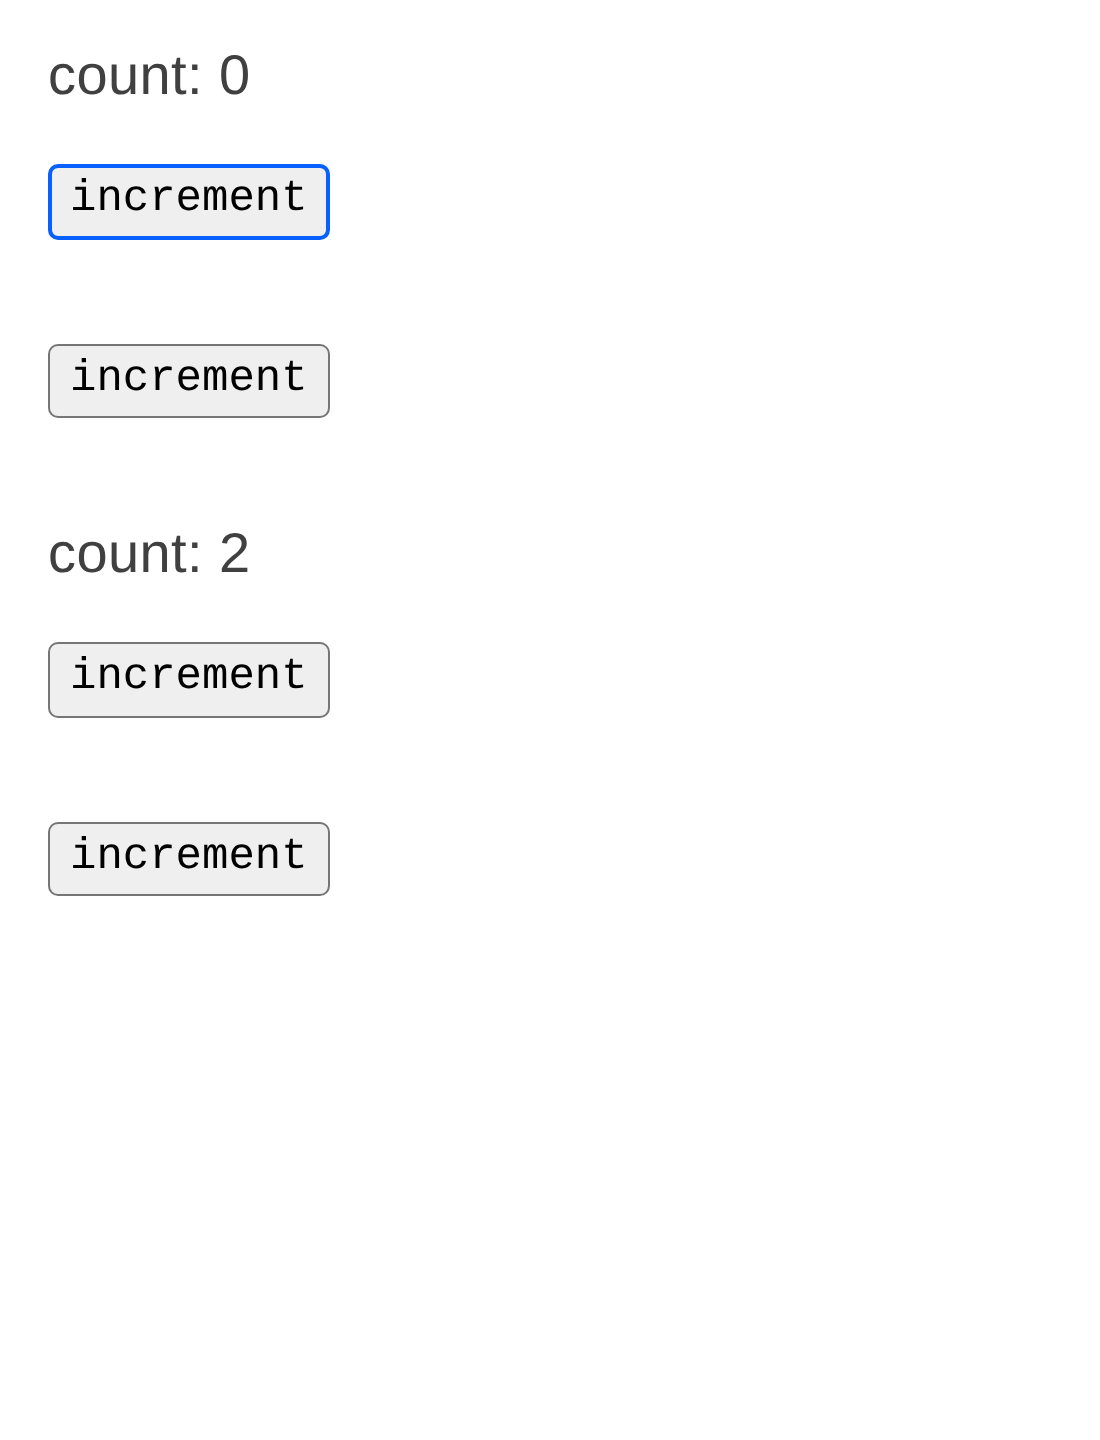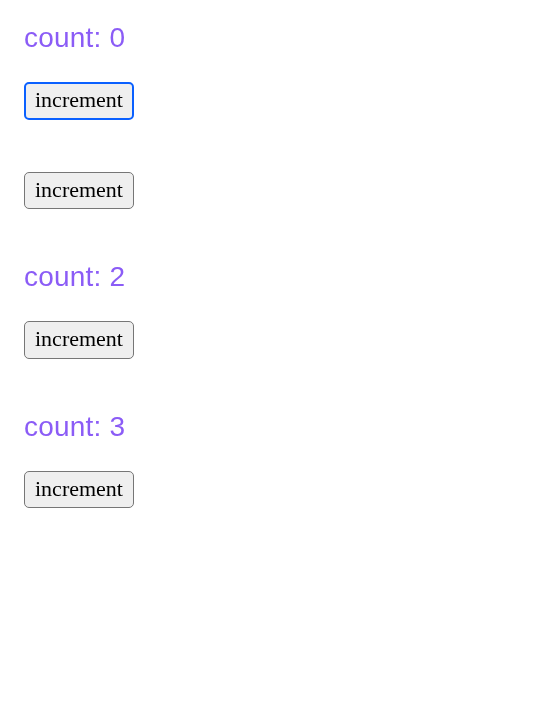--- a/index.html
+++ b/index.html
@@ -15,28 +15,28 @@
     }
     body {
       padding: 22px 24px;
     }
     .counter-group {
       margin-bottom: 18px;
     }
     .count-label {
       font-size: 28px;
       font-weight: 400;
-      color: #8b5cf6;
+      color: #404040;
       letter-spacing: 0.2px;
       margin-bottom: 28px;
     }
     .inc-button {
       font-size: 22px;
       font-weight: 400;
-      font-family: Liberation Serif, serif;
+      font-family: Liberation Mono, monospace;
       color: #000000;
       background: #efefef;
       border: 1px solid #767676;
       border-radius: 5px;
       padding: 3px 10px 5px 10px;
       cursor: pointer;
       line-height: 1.25;
       display: inline-block;
       margin-bottom: 34px;
     }
@@ -61,17 +61,14 @@
 </div>
 
 <div class="counter-group">
   <p class="count-label">
     <span>count: </span><span>2</span>
   </p>
   <button class="inc-button">increment</button>
 </div>
 
 <div class="counter-group">
-  <p class="count-label">
-    <span>count: </span><span>3</span>
-  </p>
   <button class="inc-button">increment</button>
 </div>
 
 </body></html>

